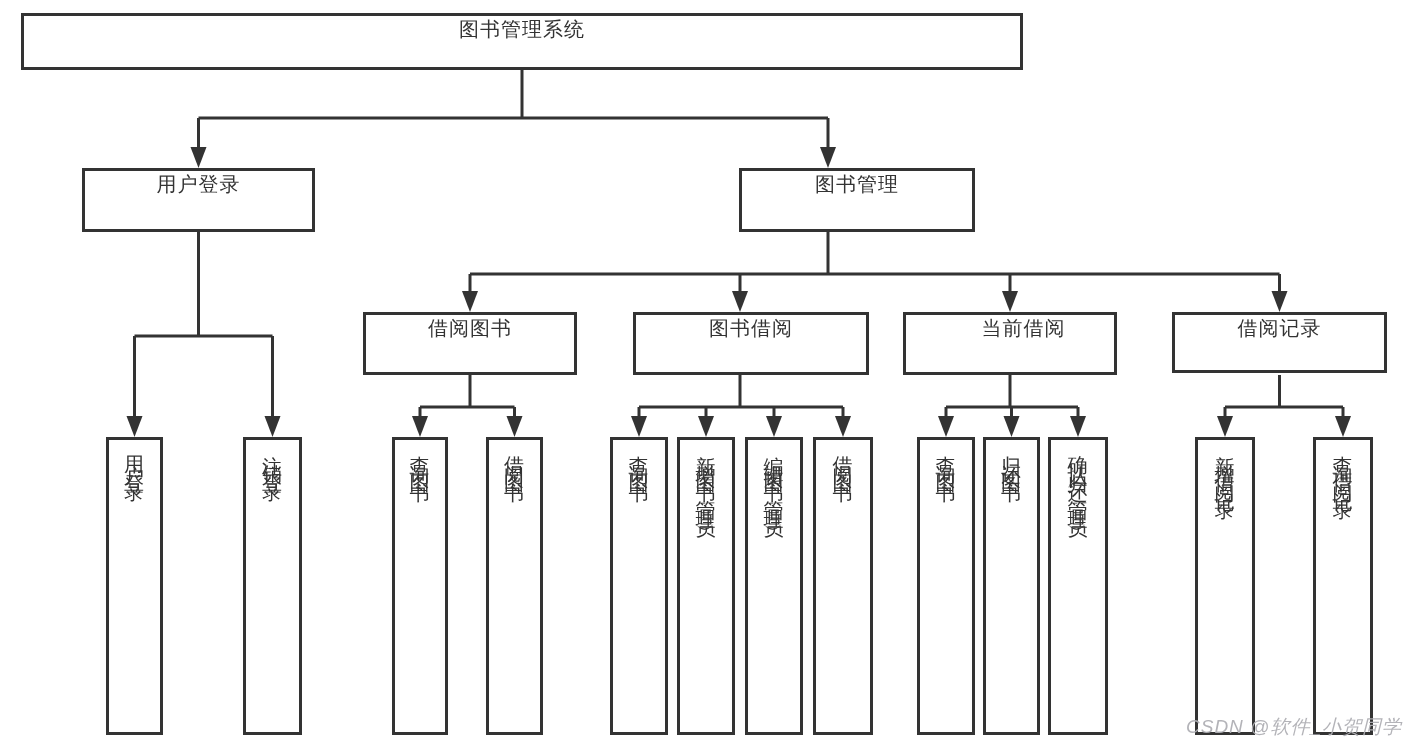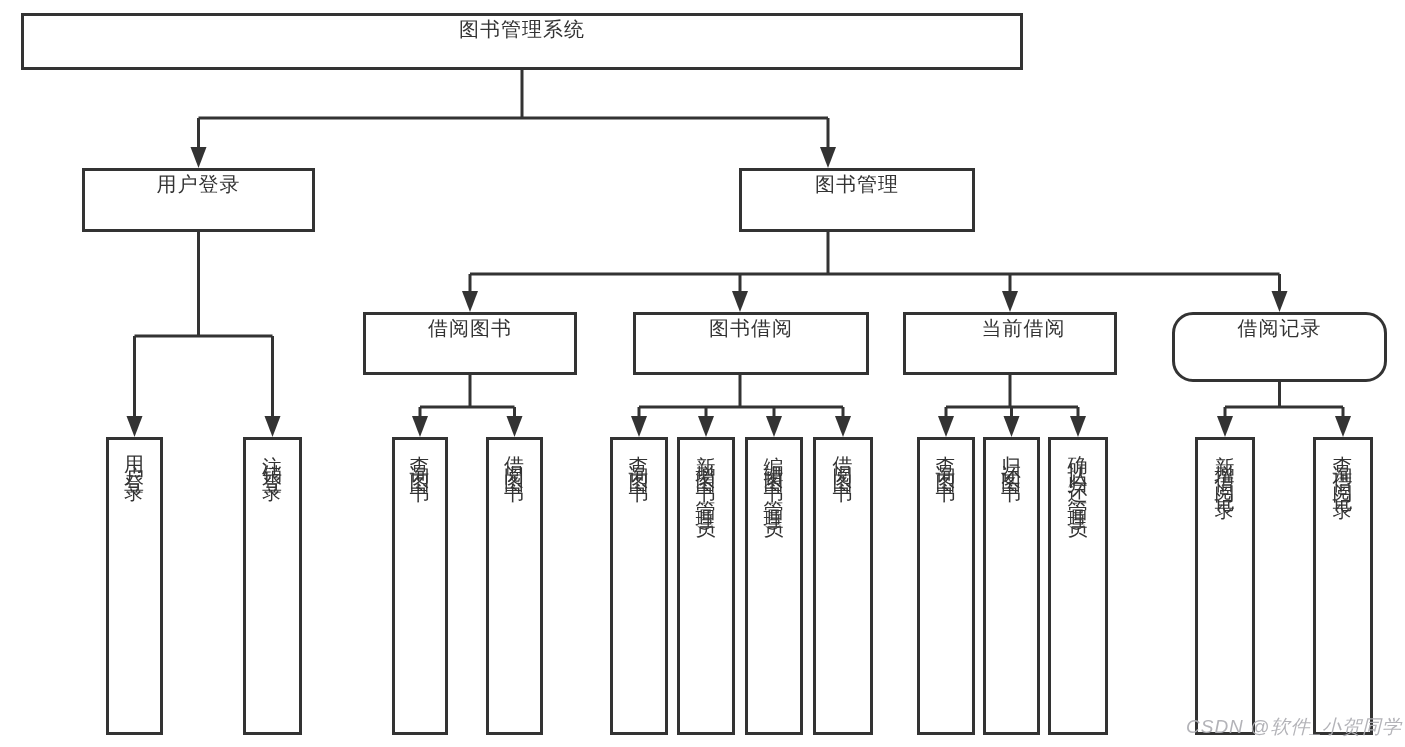--- a/index.html
+++ b/index.html
@@ -154,21 +154,21 @@
 
   <div class="node" style="left:363px; top:312px; width:214px; height:63px;">
     <span class="hlabel">借阅图书</span>
   </div>
   <div class="node" style="left:633px; top:312px; width:236px; height:63px;">
     <span class="hlabel">图书借阅</span>
   </div>
   <div class="node" style="left:903px; top:312px; width:214px; height:63px;padding-left:27px;">
     <span class="hlabel">当前借阅</span>
   </div>
-  <div class="node" style="left:1172px; top:312px; width:215px; height:70px;border-radius:21px;">
+  <div class="node" style="left:1172px; top:312px; width:215px; height:61px;">
     <span class="hlabel">借阅记录</span>
   </div>
 
   <div class="node" style="left:106px; top:437px; width:57px; height:298px;">
     <span class="vlabel">用户登录</span>
   </div>
   <div class="node" style="left:243px; top:437px; width:59px; height:298px;">
     <span class="vlabel">注销登录</span>
   </div>
 

